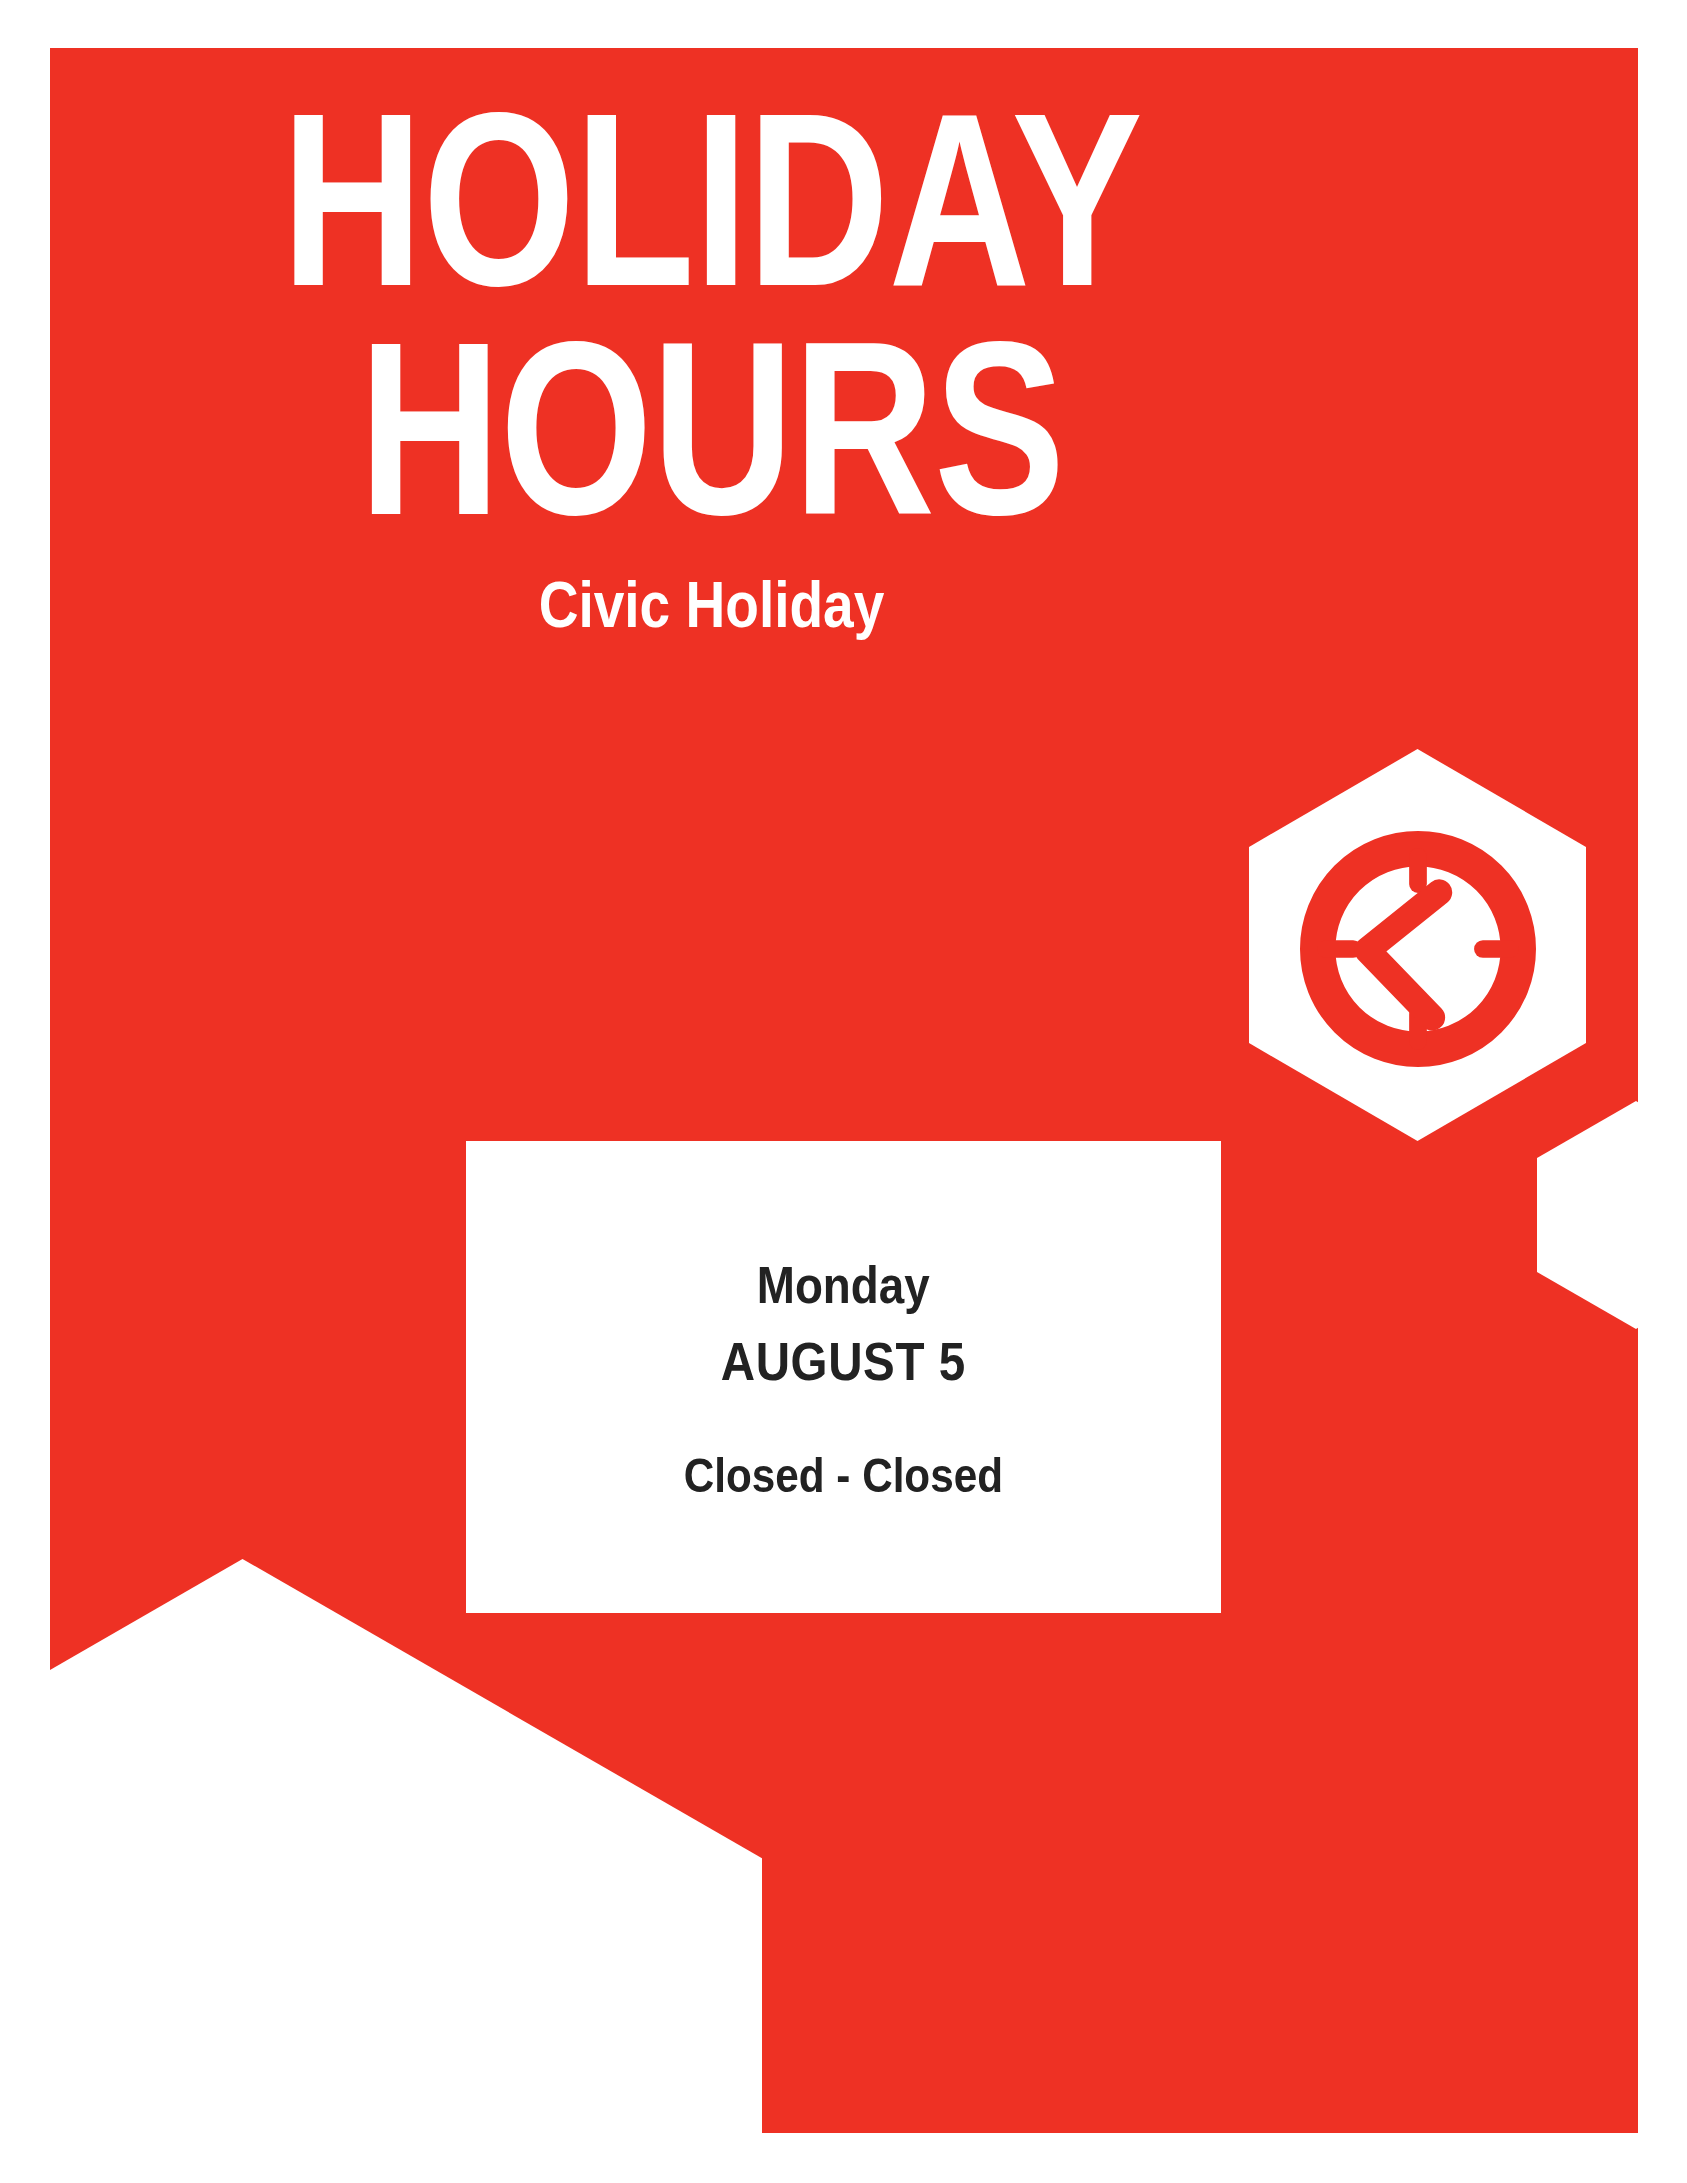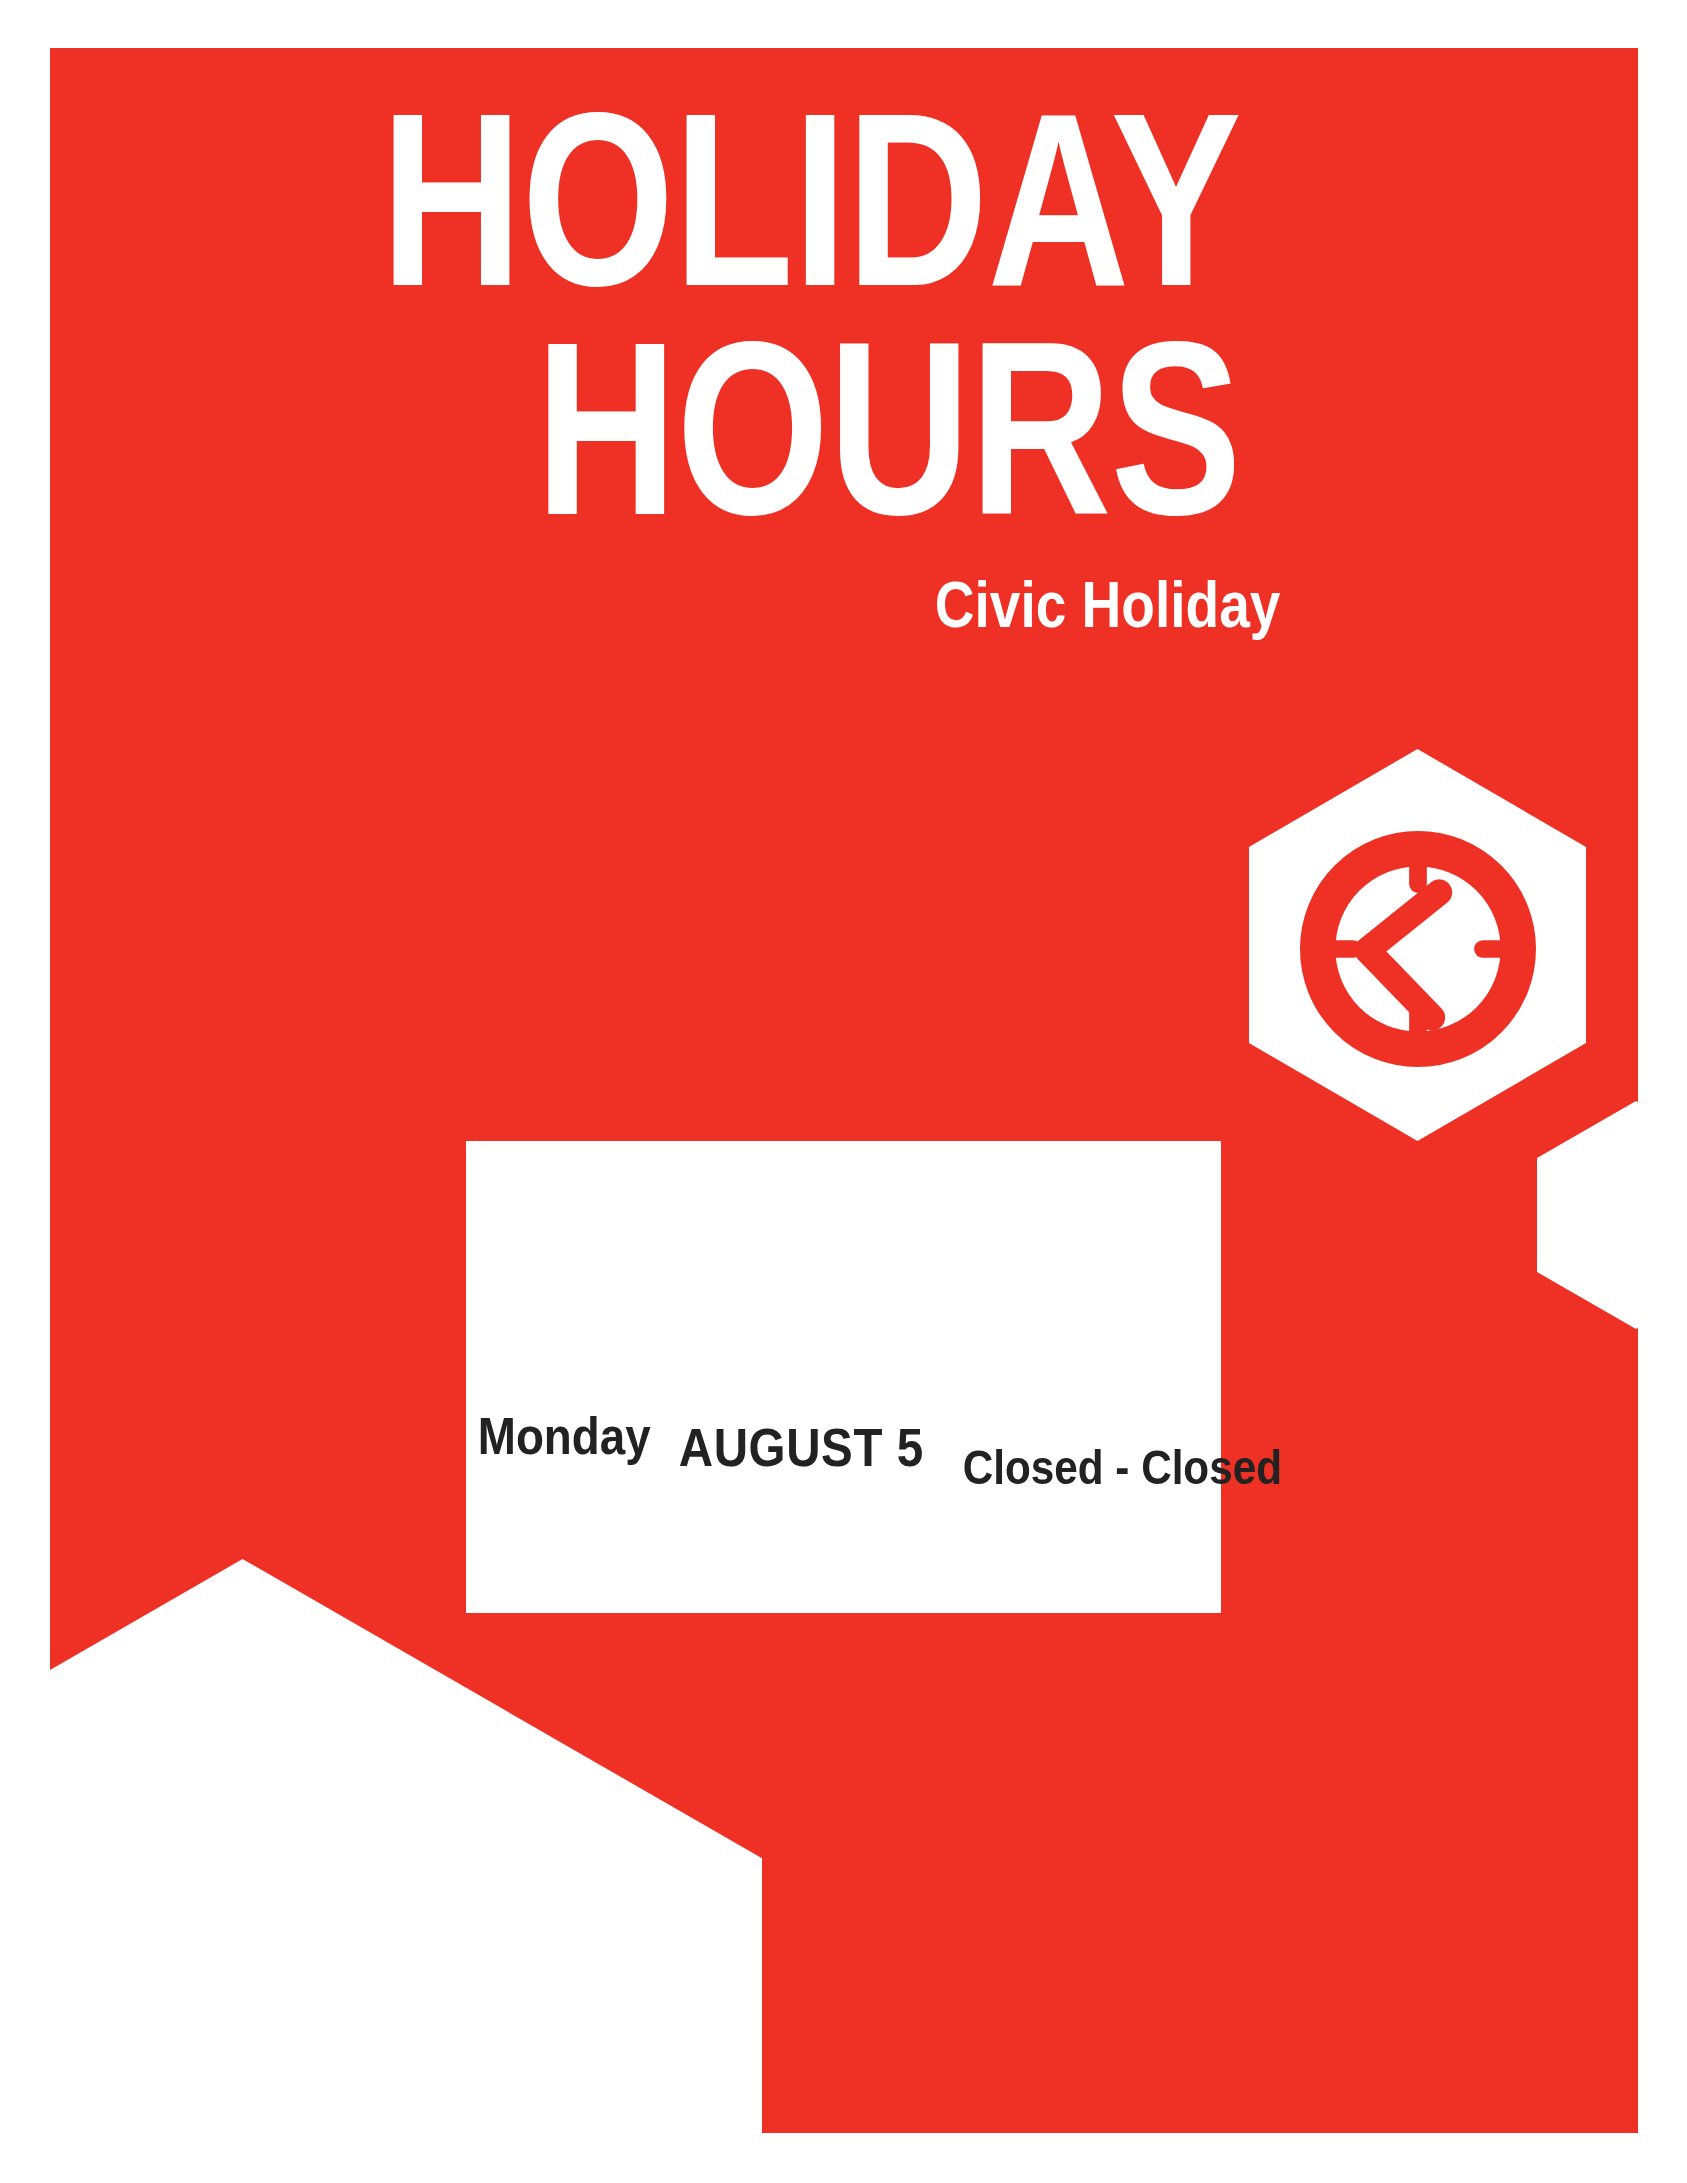--- a/index.html
+++ b/index.html
@@ -76,21 +76,21 @@
     height: 236px;
   }
   .clock-icon svg { display: block; width: 100%; height: 100%; }
 
   
   .headline {
     position: absolute;
     left: 50px;
     top: 86px;
     width: 1323px;
-    text-align: right;
+    text-align: center;
     pointer-events: none;
   }
   .title-line {
     display: block;
     color: #ffffff;
     font-family: "Liberation Sans Narrow", "Liberation Sans", sans-serif;
     font-weight: 700;
     font-size: 246px;
     line-height: 0.93;
     letter-spacing: -1.3px;
@@ -115,21 +115,21 @@
   
   .info-card {
     position: absolute;
     left: 466px;
     top: 1141px;
     width: 755px;
     height: 472px;
     background: #ffffff;
     box-sizing: border-box;
     display: flex;
-    flex-direction: row;
+    flex-direction: column;
     align-items: center;
     justify-content: flex-start;
     padding-top: 118px;
   }
   .card-day {
     color: #222222;
     font-family: "Liberation Sans Narrow", "Liberation Sans", sans-serif;
     font-weight: 700;
     font-size: 52px;
     line-height: 1;

